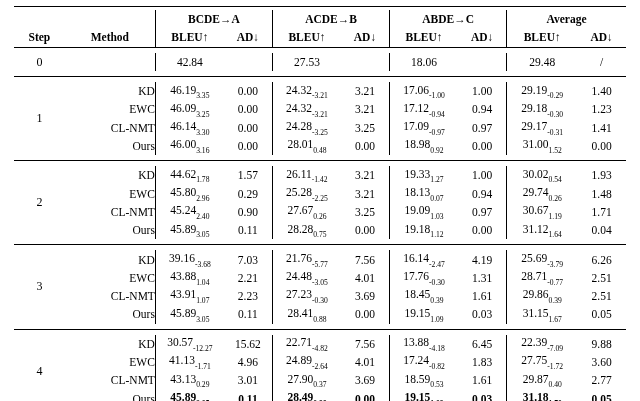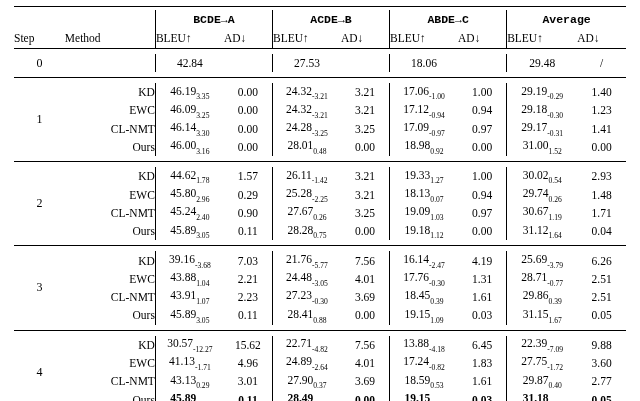--- a/index.html
+++ b/index.html
@@ -27,24 +27,24 @@
   }
   .hrule-thin td{
     border-top:0.9px solid #000;
     height:0;font-size:0;line-height:0;padding:0;
   }
   .vbar{border-left:1.1px solid #000;}
   .colhead{
     text-align:center;
     font-weight:bold;
     padding:3px 0 3px 0 !important;
-    font-family:Liberation Mono, monospace;
   }
   .subhead{
-    font-weight:normal;
+    text-align:center;
+    font-weight:bold;
     padding:3px 0 4px 0 !important;
     margin-top:8px;
   }
   .cell{
     text-align:center;
     padding:1.5px 0 !important;
     font-variant-numeric:tabular-nums;
   }
   .cell-left{
     text-align:right;
@@ -194,21 +194,21 @@
         <tr>
           <td class="step" rowspan="4">2</td>
           <td class="cell-left">KD</td>
           <td class="cell vbar">44.62<span class="sub">1.78</span></td>
           <td class="cell">1.57</td>
           <td class="cell vbar">26.11<span class="sub">-1.42</span></td>
           <td class="cell">3.21</td>
           <td class="cell vbar">19.33<span class="sub">1.27</span></td>
           <td class="cell">1.00</td>
           <td class="cell vbar">30.02<span class="sub">0.54</span></td>
-          <td class="cell">2.93</td>
+          <td class="cell">1.93</td>
         </tr>
         <tr>
           <td class="cell-left">EWC</td>
           <td class="cell vbar">45.80<span class="sub">2.96</span></td>
           <td class="cell">0.29</td>
           <td class="cell vbar">25.28<span class="sub">-2.25</span></td>
           <td class="cell">3.21</td>
           <td class="cell vbar">18.13<span class="sub">0.07</span></td>
           <td class="cell">0.94</td>
           <td class="cell vbar">29.74<span class="sub">0.26</span></td>

